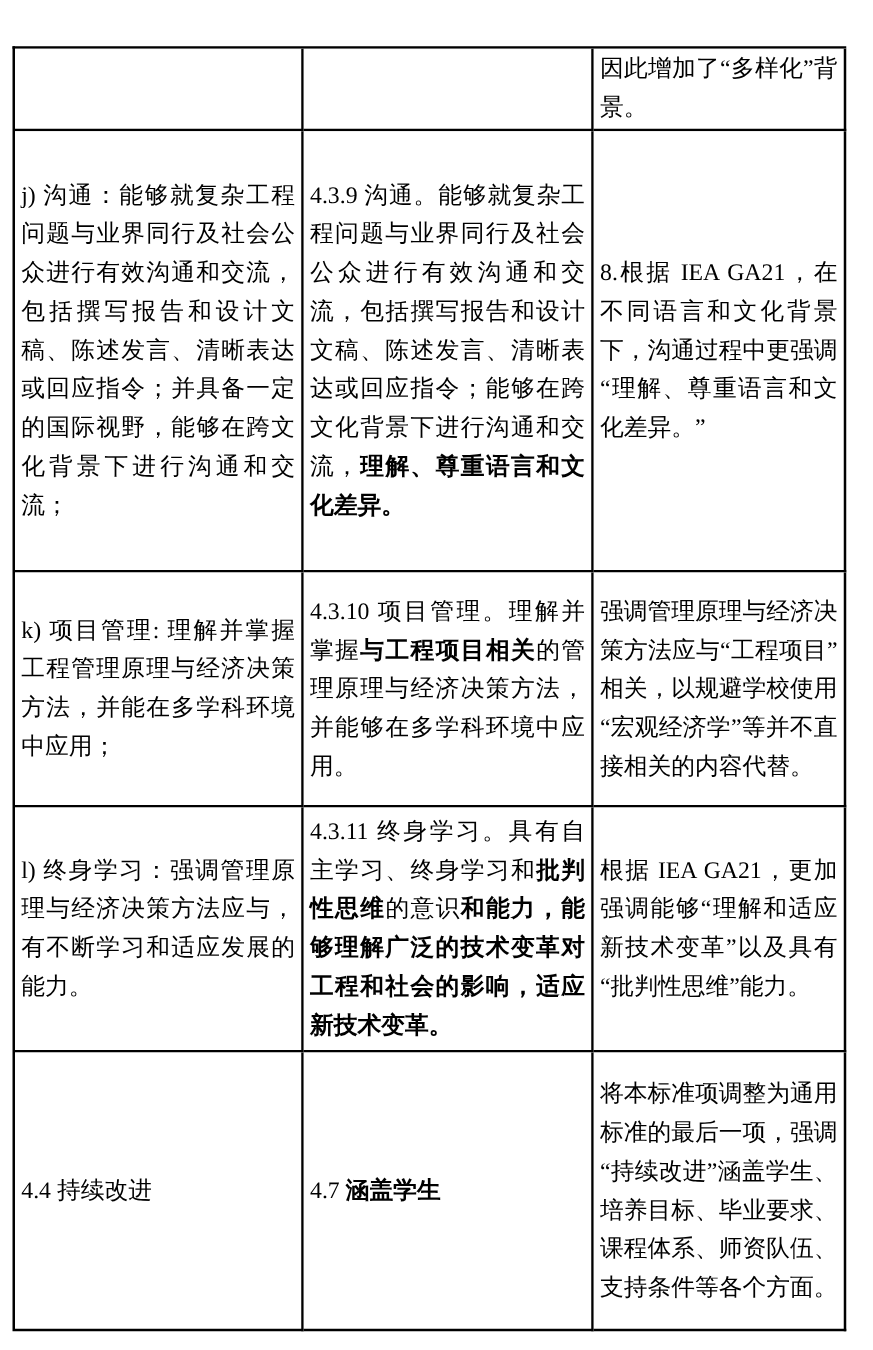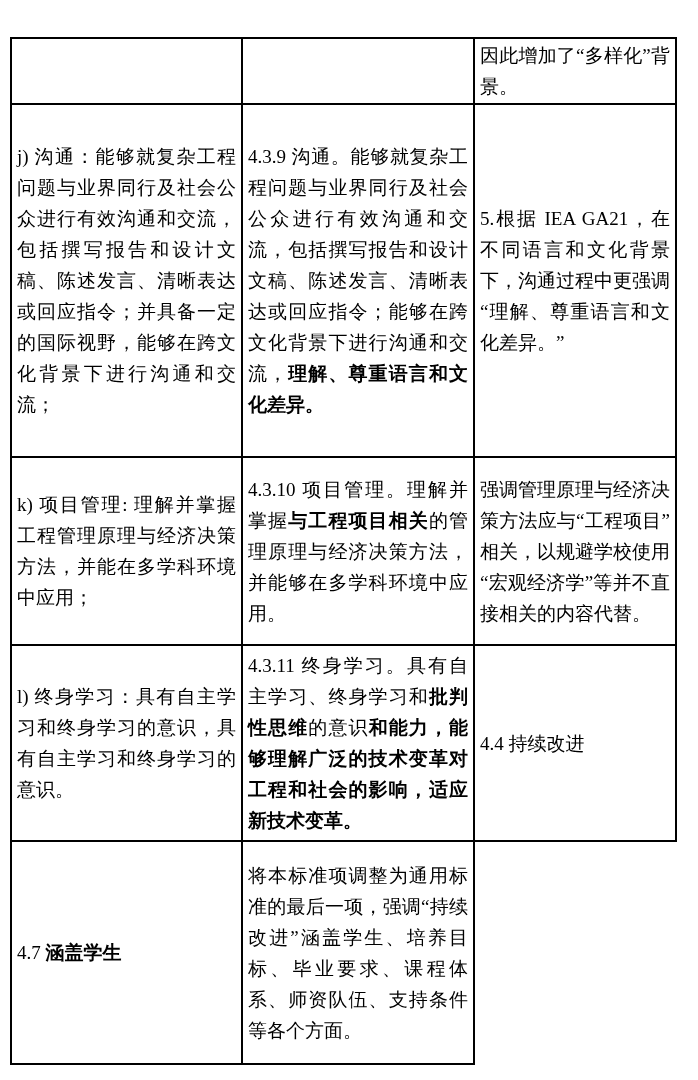--- a/index.html
+++ b/index.html
@@ -45,36 +45,39 @@
     <div class="cell">
       <p class="para"><span class="run">因此增加了“多样化”背景。</span></p>
     </div>
     <div class="cell">
       <p class="para"><span class="run">j) 沟通：能够就复杂工程问题与业界同行及社会公众进行有效沟通和交流，包括撰写报告和设计文稿、陈述发言、清晰表达或回应指令；并具备一定的国际视野，能够在跨文化背景下进行沟通和交流；</span></p>
     </div>
     <div class="cell">
       <p class="para"><span class="run">4.3.9 沟通。能够就复杂工程问题与业界同行及社会公众进行有效沟通和交流，包括撰写报告和设计文稿、陈述发言、清晰表达或回应指令；能够在跨文化背景下进行沟通和交流，</span><span class="run bold">理解、尊重语言和文化差异。</span></p>
     </div>
     <div class="cell">
-      <p class="para"><span class="run">5.根据 IEA GA21，在不同语言和文化背景下，沟通过程中更强调“理解、尊重语言和文化差异。”</span></p>
+      <p class="para"><span class="run">8.根据 IEA GA21，在不同语言和文化背景下，沟通过程中更强调“理解、尊重语言和文化差异。”</span></p>
     </div>
     <div class="cell">
       <p class="para"><span class="run">k) 项目管理: 理解并掌握工程管理原理与经济决策方法，并能在多学科环境中应用；</span></p>
     </div>
     <div class="cell">
       <p class="para"><span class="run">4.3.10 项目管理。理解并掌握</span><span class="run bold">与工程项目相关</span><span class="run">的管理原理与经济决策方法，并能够在多学科环境中应用。</span></p>
     </div>
     <div class="cell">
       <p class="para"><span class="run">强调管理原理与经济决策方法应与“工程项目”相关，以规避学校使用“宏观经济学”等并不直接相关的内容代替。</span></p>
     </div>
     <div class="cell">
-      <p class="para"><span class="run">l) 终身学习：具有自主学习和终身学习的意识，具有自主学习和终身学习的意识。</span></p>
+      <p class="para"><span class="run">l) 终身学习：强调管理原理与经济决策方法应与，有不断学习和适应发展的能力。</span></p>
     </div>
     <div class="cell">
       <p class="para"><span class="run">4.3.11 终身学习。具有自主学习、终身学习和</span><span class="run bold">批判性思维</span><span class="run">的意识</span><span class="run bold">和能力，能够理解广泛的技术变革对工程和社会的影响，适应新技术变革。</span></p>
+    </div>
+    <div class="cell">
+      <p class="para"><span class="run">根据 IEA GA21，更加强调能够“理解和适应新技术变革”以及具有“批判性思维”能力。</span></p>
     </div>
     <div class="cell">
       <p class="para"><span class="run">4.4 持续改进</span></p>
     </div>
     <div class="cell">
       <p class="para"><span class="run">4.7 </span><span class="run bold">涵盖学生</span></p>
     </div>
     <div class="cell">
       <p class="para"><span class="run">将本标准项调整为通用标准的最后一项，强调“持续改进”涵盖学生、培养目标、毕业要求、课程体系、师资队伍、支持条件等各个方面。</span></p>
     </div>

